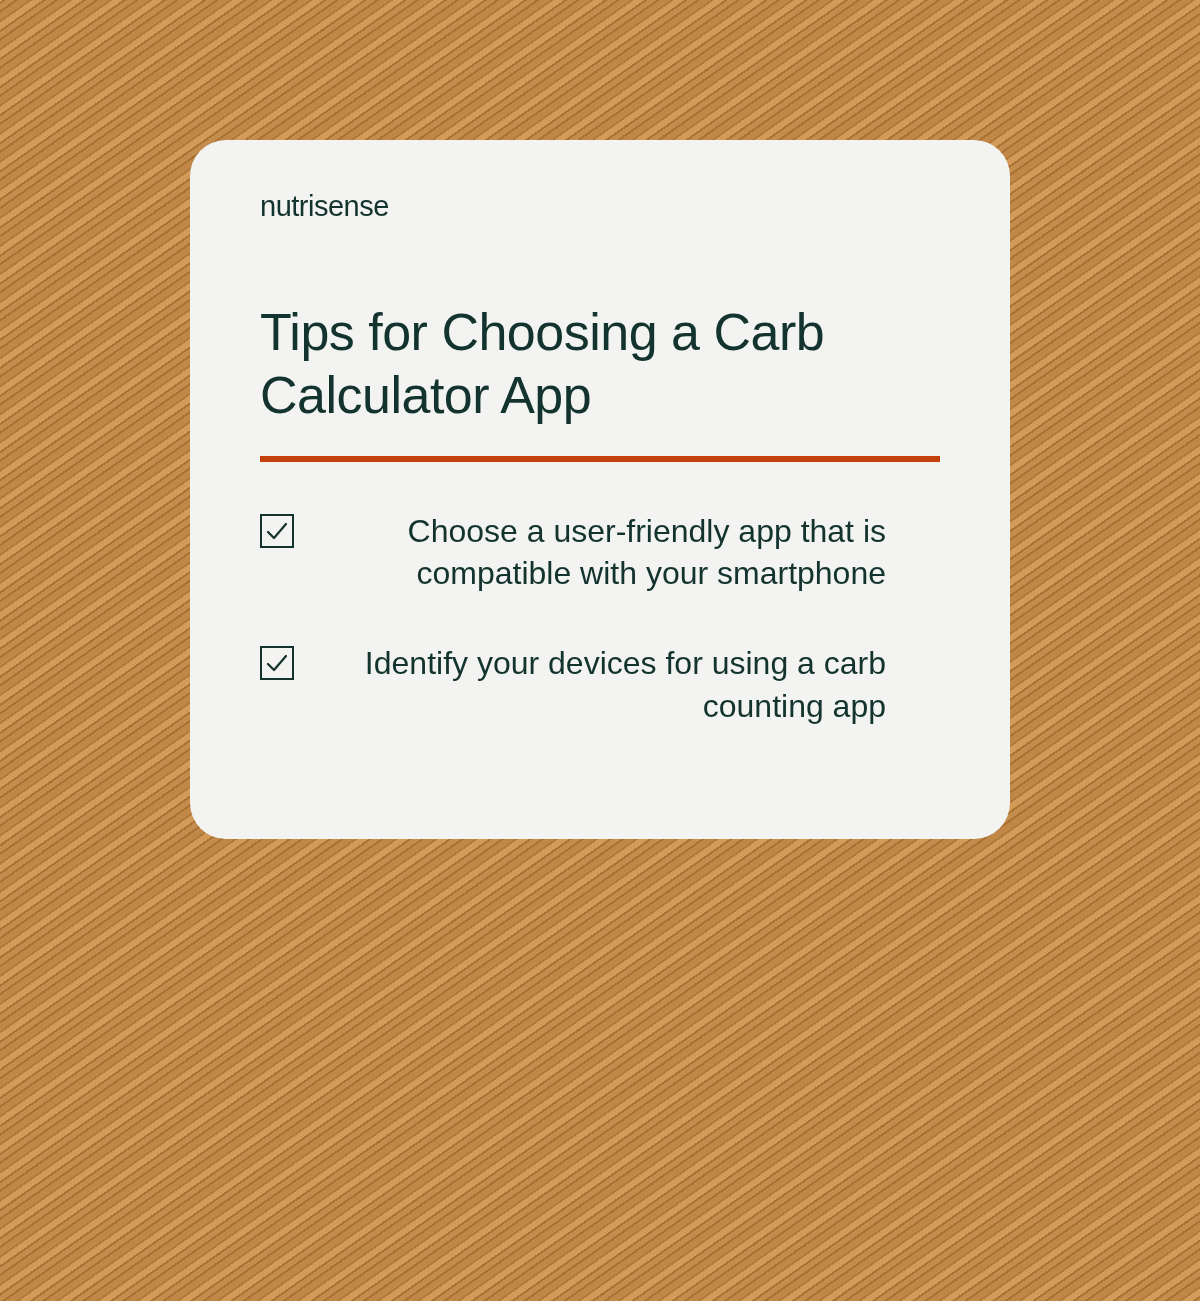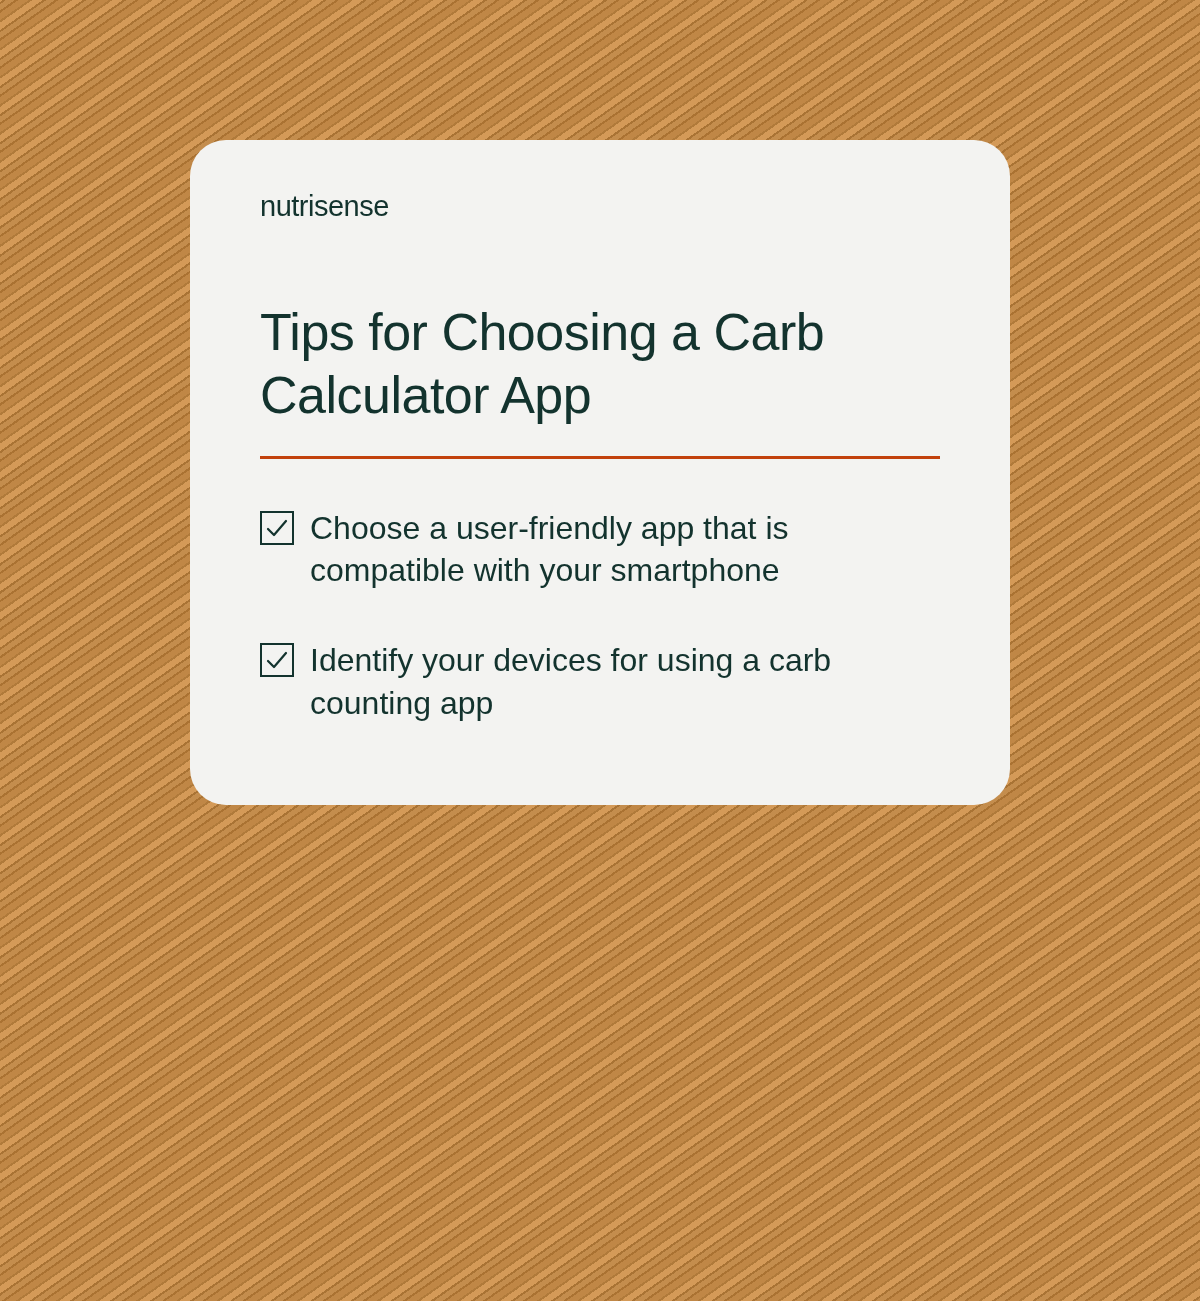--- a/index.html
+++ b/index.html
@@ -37,49 +37,50 @@
     height: 1301px;
     z-index: 1;
   }
   .card {
     position: absolute;
     left: 190px;
     top: 140px;
     width: 820px;
     background: #f3f3f1;
     border-radius: 36px;
-    padding: 50px 70px 81px 70px;
+    padding: 50px 70px 112px 70px;
     color: #13332e;
   }
   .brand {
     font-size: 29px;
     font-weight: 500;
     letter-spacing: -0.5px;
     color: #13332e;
     margin-bottom: 78px;
   }
   .title {
     font-size: 52px;
     line-height: 1.22;
     font-weight: 400;
     letter-spacing: -0.5px;
     color: #13332e;
     padding-bottom: 28px;
-    border-bottom: 3px solid #c2410c;
+    border-bottom: 6px solid #c2410c;
     margin-bottom: 48px;
   }
   .list {
     display: flex;
     flex-direction: column;
     gap: 48px;
   }
   .item {
     display: flex;
     align-items: flex-start;
-    gap: 16px;
+    gap: 32px;
+    text-align: right;
   }
   .checkbox {
     flex: 0 0 auto;
     width: 34px;
     height: 34px;
     margin-top: 4px;
   }
   .checkbox svg { display: block; }
   .item-text {
     font-size: 32px;

